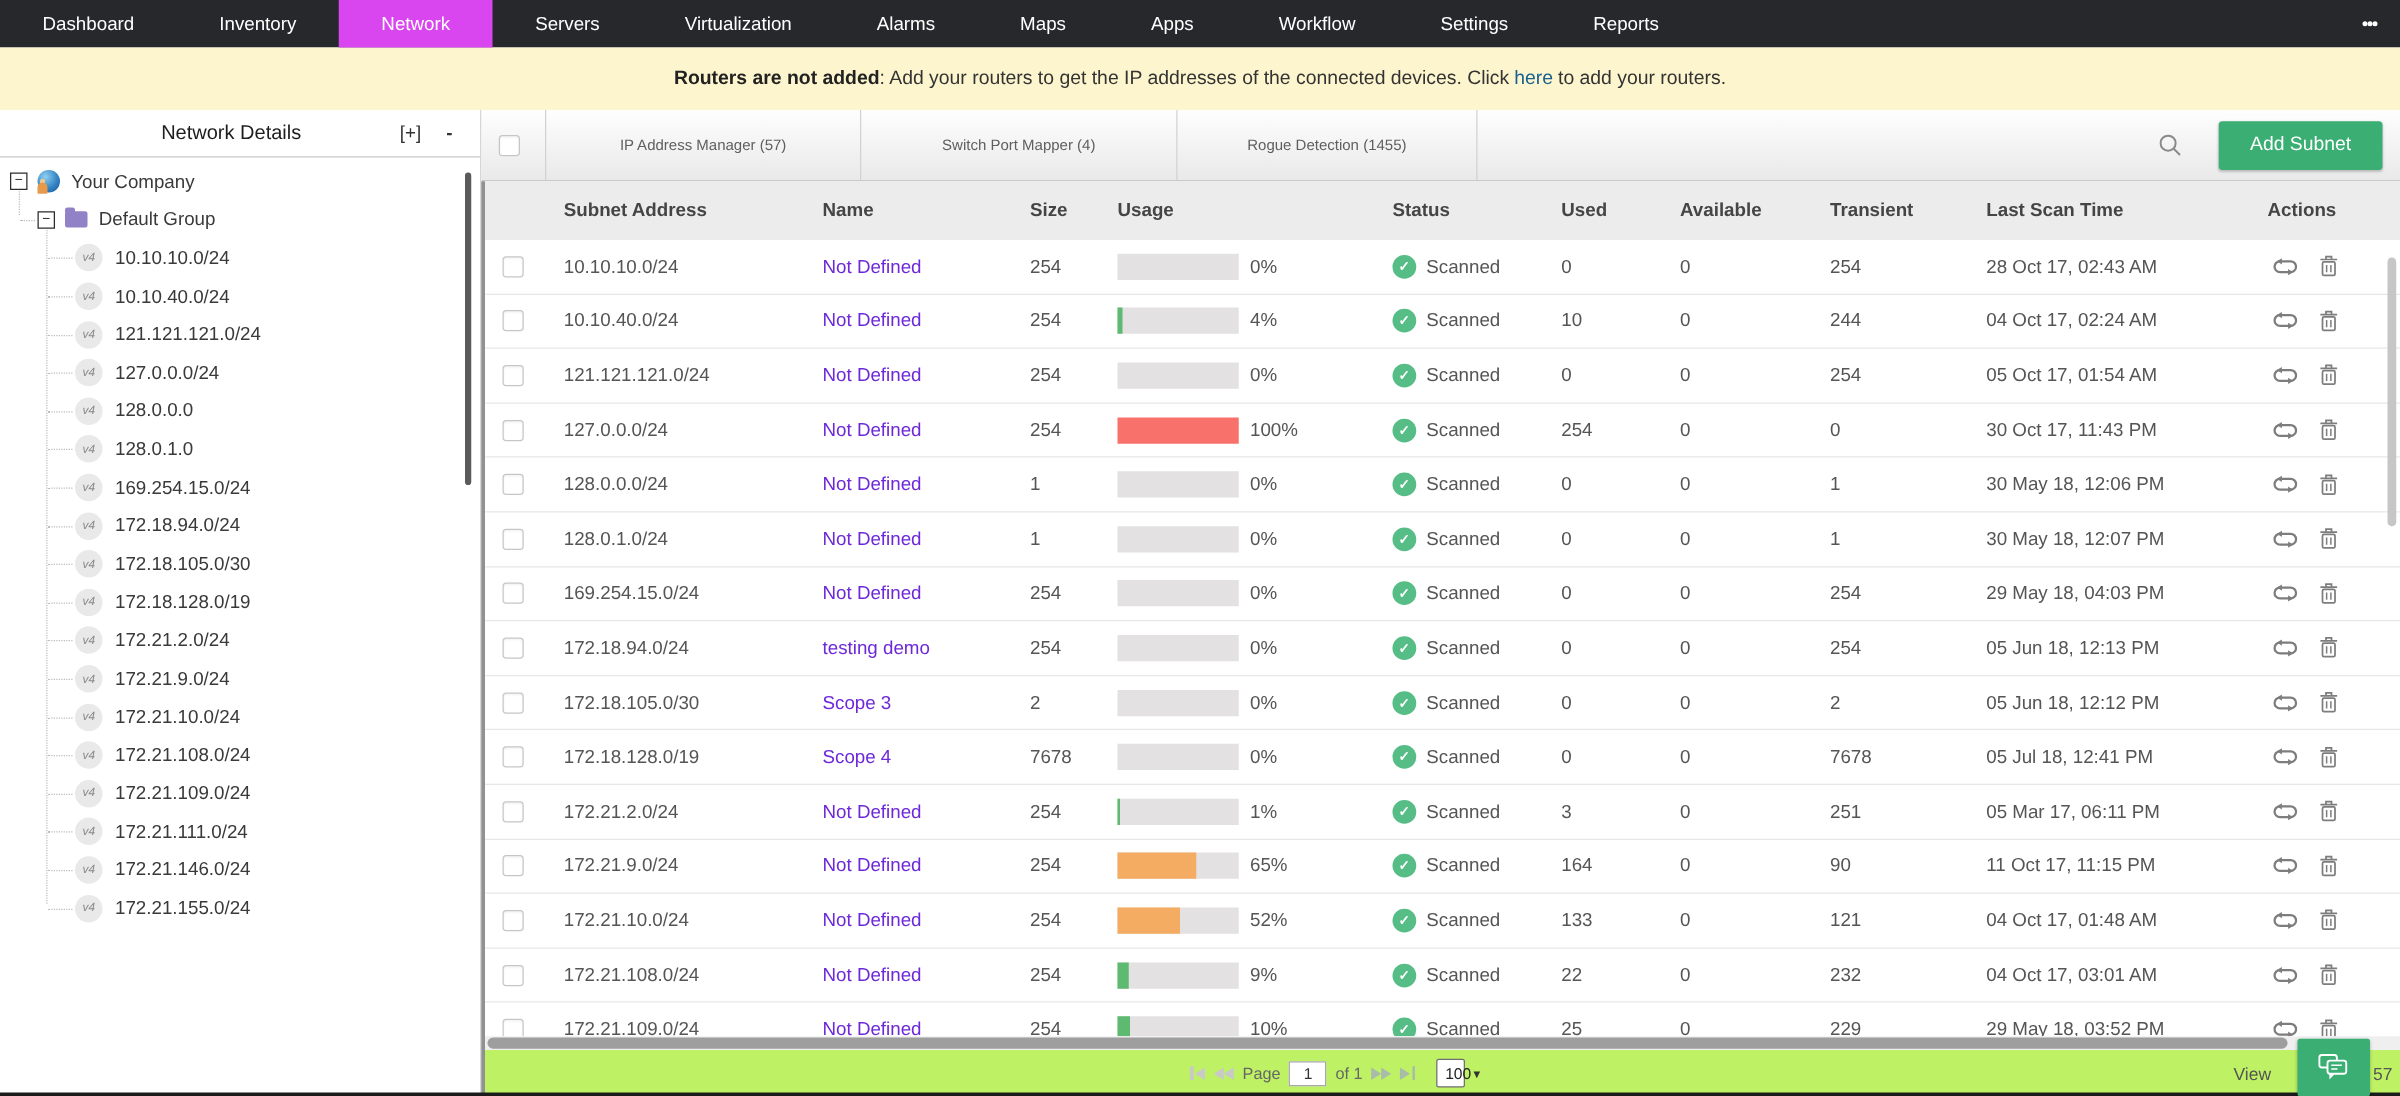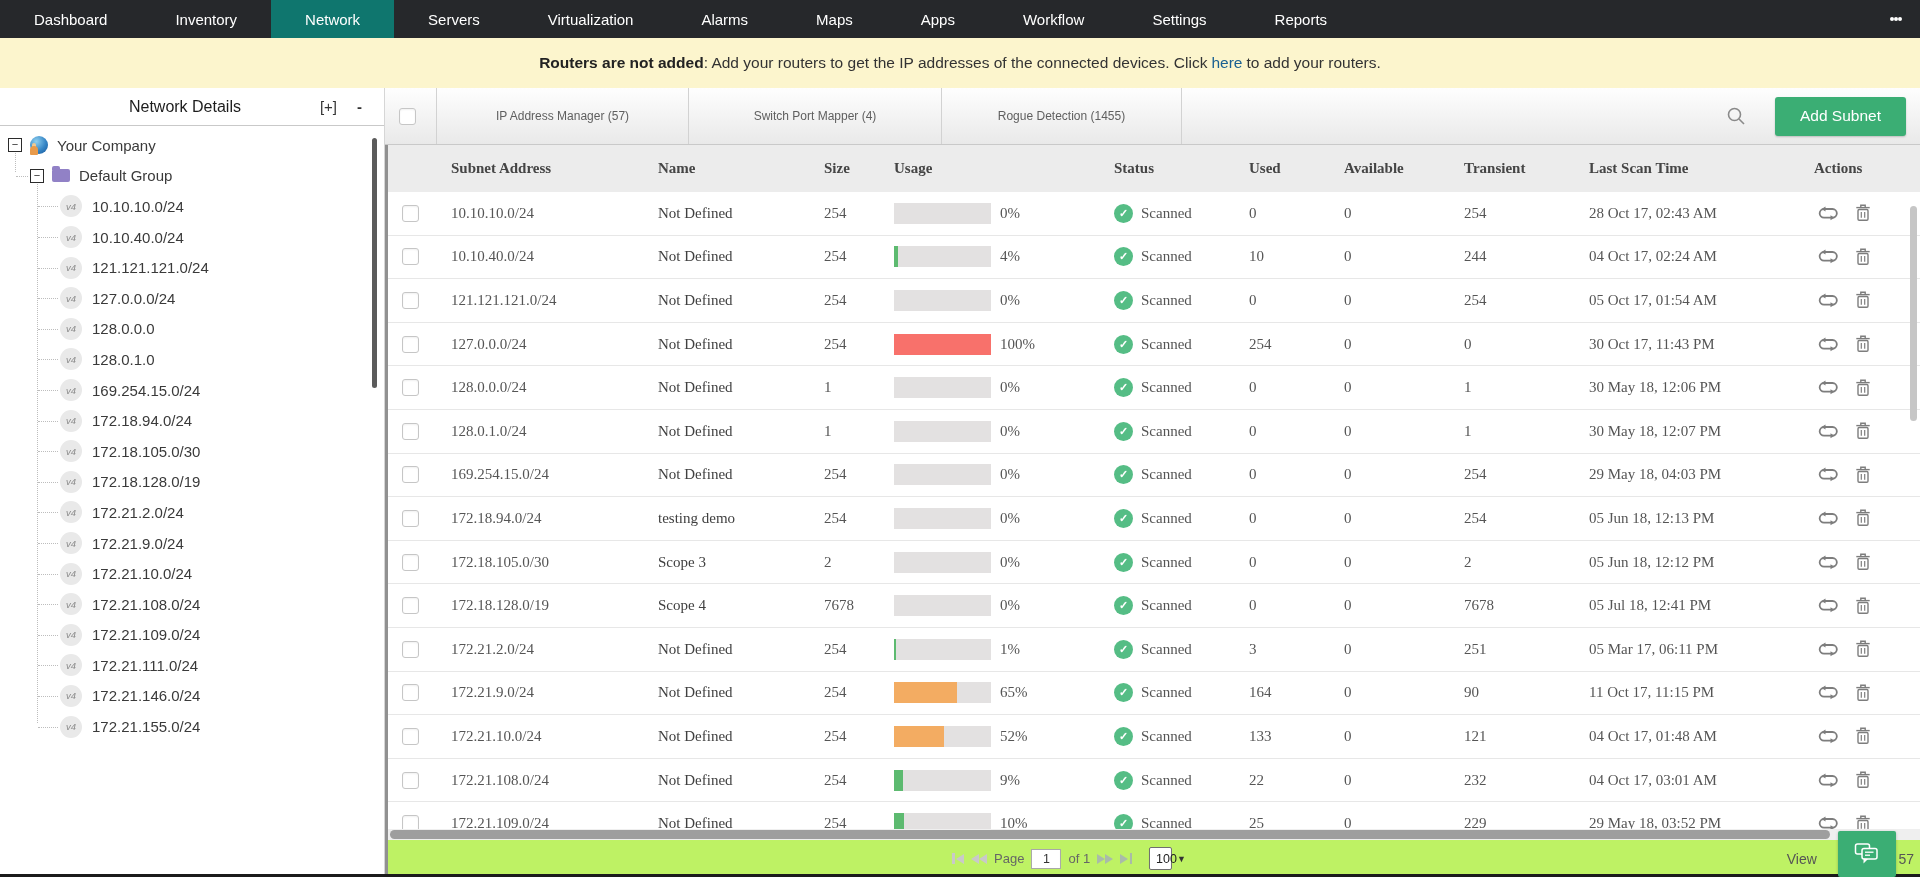--- a/index.html
+++ b/index.html
@@ -2,21 +2,21 @@
 <html><head>
 <meta charset="utf-8">
 <style>
   * { margin:0; padding:0; box-sizing:border-box; }
   html,body { width:1920px; height:877px; overflow:hidden; background:#fff;
     font-family:"Liberation Sans", sans-serif; }
 
   
   .navbar { height:38px; background:#26282b; display:flex; align-items:stretch; color:#fff; }
   .nav-item { padding:0 34px; display:flex; align-items:center; font-size:15px; cursor:pointer; white-space:nowrap; }
-  .nav-item.active { background:#0f766e;text-align:right; }
+  .nav-item.active { background:#d946ef;text-align:right; }
   .nav-kebab { margin-left:auto; margin-right:18px; display:flex; align-items:center; cursor:pointer; }
   .nav-kebab span { display:block; width:4px; height:4px; border-radius:50%; background:#fff; margin:2px 0; }
 
   
   .banner { height:50px; background:#fcf5cd; display:flex; align-items:center; justify-content:center;
     font-size:15.5px; color:#333; }
   .banner b { color:#222; }
   .banner a { color:#1a6091; cursor:pointer; margin:0 4px; }
 
   
@@ -60,29 +60,29 @@
     border-right:1px solid #d2d2d2; cursor:pointer; }
   .tab:first-of-type { border-left:1px solid #d2d2d2; }
   .tab.t1 { width:253px; } .tab.t2 { width:253px; } .tab.t3 { width:240px; }
   .toolbar-spacer { flex:1; }
   .search-btn { margin-right:28px; cursor:pointer; display:flex; }
   .add-btn { height:39px; margin-right:14px; padding:0 25px; background:#3bae74; color:#fff; font-size:15.5px;
     border:none; border-radius:3px; cursor:pointer; box-shadow:0 1px 2px rgba(0,0,0,.2); }
 
   
   .table-area { flex:1; display:flex; flex-direction:column; border-left:3px solid #919191; position:relative; min-height:0; }
-  .grid { display:grid; grid-template-columns:45px 213px 170px 70px 220px 135px 95px 120px 125px 225px 1fr; align-items:center;font-family:Liberation Serif, serif; }
+  .grid { display:grid; grid-template-columns:45px 213px 170px 70px 220px 135px 95px 120px 125px 225px 1fr; align-items:center; }
   .thead { height:47px; background:#ececec; font-size:15px; font-weight:bold; color:#454545; flex:none; }
   .cell { padding-left:8px; }
   .c-check { display:flex; justify-content:center; padding-left:0; }
   .c-subnet { padding-left:18px; }
   .c-name { padding-left:12px; }
   .rows { height:637px; overflow:hidden; position:relative; }
   .trow { height:43.6px; border-bottom:1px solid #e7e7e7; font-size:15px; color:#555; }
-  .name-link { color:#404040; cursor:pointer; text-decoration:none; }
+  .name-link { color:#6d28d9; cursor:pointer; text-decoration:none; }
   .c-usage { display:flex; align-items:center; }
   .bar { width:97px; height:21px; background:#e3e1e1; display:inline-block; position:relative; flex:none; }
   .fill { display:block; height:100%; }
   .pct { margin-left:9px; }
   .c-status { display:flex; align-items:center; }
   .status-icon { width:19px; height:19px; border-radius:50%; background:#55bd85; color:#fff; font-size:11px; font-weight:bold;
     display:flex; align-items:center; justify-content:center; margin-right:8px; flex:none; }
   .c-actions { display:flex; align-items:center; gap:15px; padding-left:10px; }
   .act { cursor:pointer; display:flex; }
   .v-scroll { position:absolute; right:3px; top:14px; width:7px; height:215px; background:#c6c6c6; border-radius:4px; }

